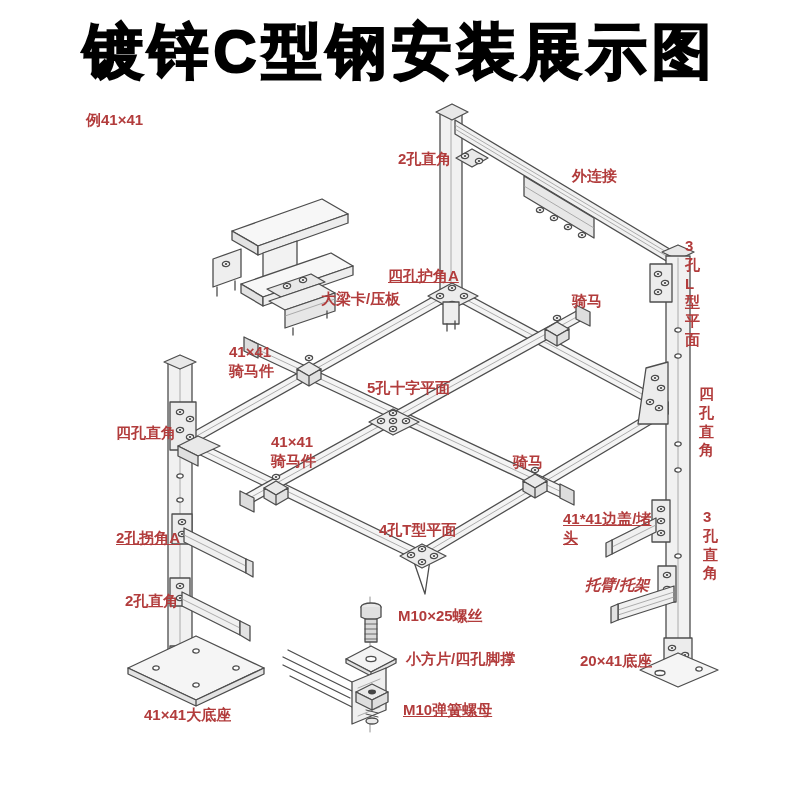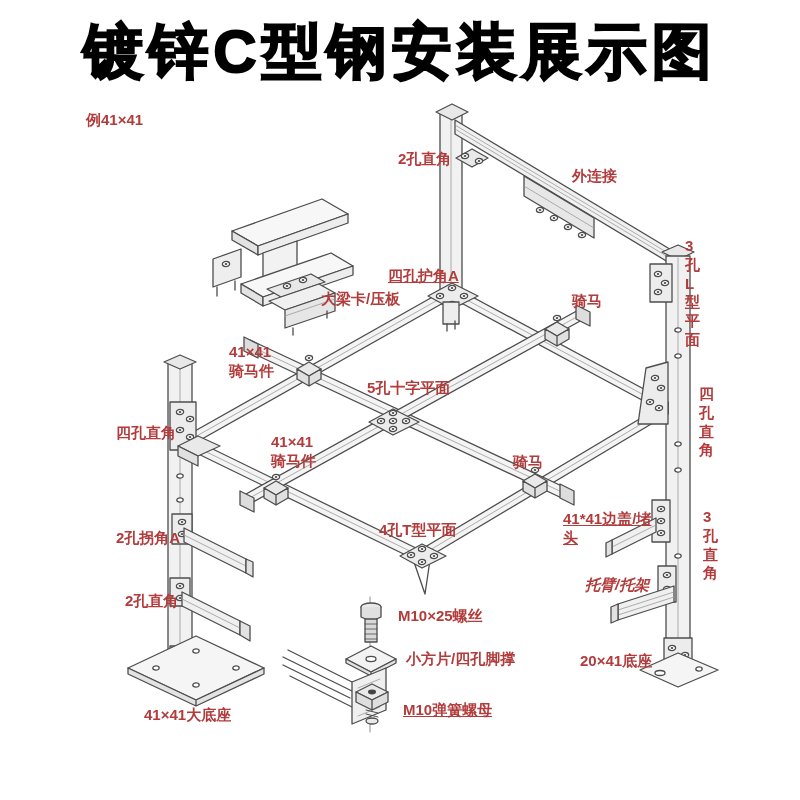--- a/index.html
+++ b/index.html
@@ -265,21 +265,21 @@
       <div class="dlabel" style="left: 217px; top: 343px;">41×41
 骑马件</div>
       <div class="dlabel" style="left: 355px; top: 379px;">5孔十字平面</div>
       <div class="dlabel" style="left: 687px; top: 385px;">四孔直角</div>
       <div class="dlabel" style="left: 104px; top: 424px;">四孔直角</div>
       <div class="dlabel" style="left: 259px; top: 433px;">41×41
 骑马件</div>
       <div class="dlabel" style="left: 501px; top: 453px;">骑马</div>
       <div class="dlabel" style="left: 551px; top: 510px; text-decoration: underline;">41*41边盖/堵头</div>
       <div class="dlabel" style="left: 691px; top: 508px;">3孔直角</div>
-      <div class="dlabel" style="left: 104px; top: 529px;">2孔拐角A</div>
+      <div class="dlabel" style="left: 104px; top: 529px; text-decoration: underline;">2孔拐角A</div>
       <div class="dlabel" style="left: 367px; top: 521px;">4孔T型平面</div>
       <div class="dlabel" style="left: 573px; top: 576px; font-style: italic;">托臂/托架</div>
       <div class="dlabel" style="left: 113px; top: 592px;">2孔直角</div>
       <div class="dlabel" style="left: 386px; top: 607px;">M10×25螺丝</div>
       <div class="dlabel" style="left: 394px; top: 650px;">小方片/四孔脚撑</div>
       <div class="dlabel" style="left: 568px; top: 652px;">20×41底座</div>
       <div class="dlabel" style="left: 391px; top: 701px; text-decoration: underline;">M10弹簧螺母</div>
       <div class="dlabel" style="left: 132px; top: 706px;">41×41大底座</div>
     </div>
 

